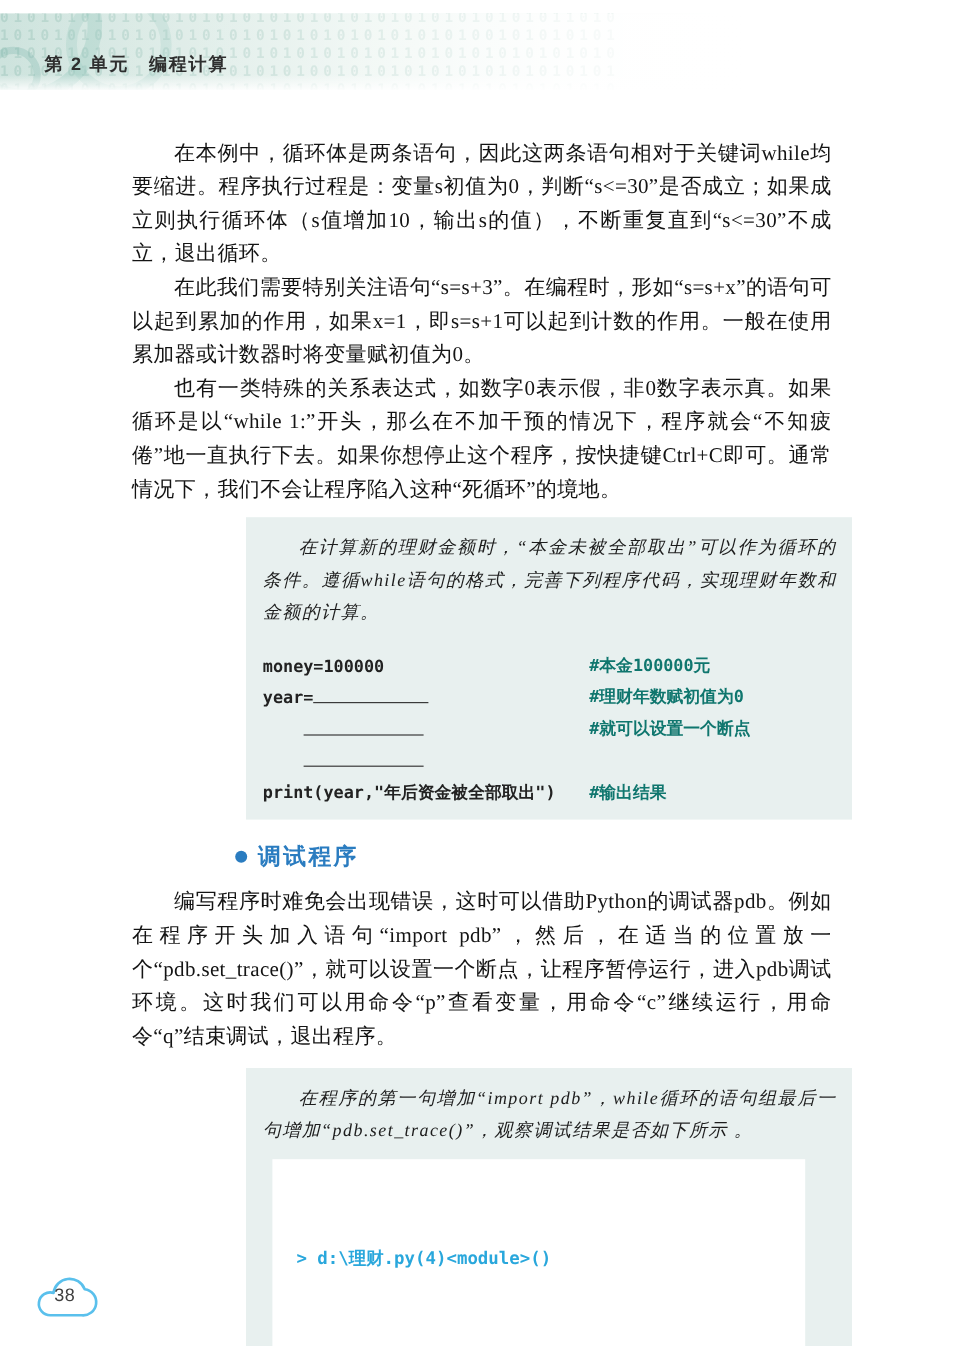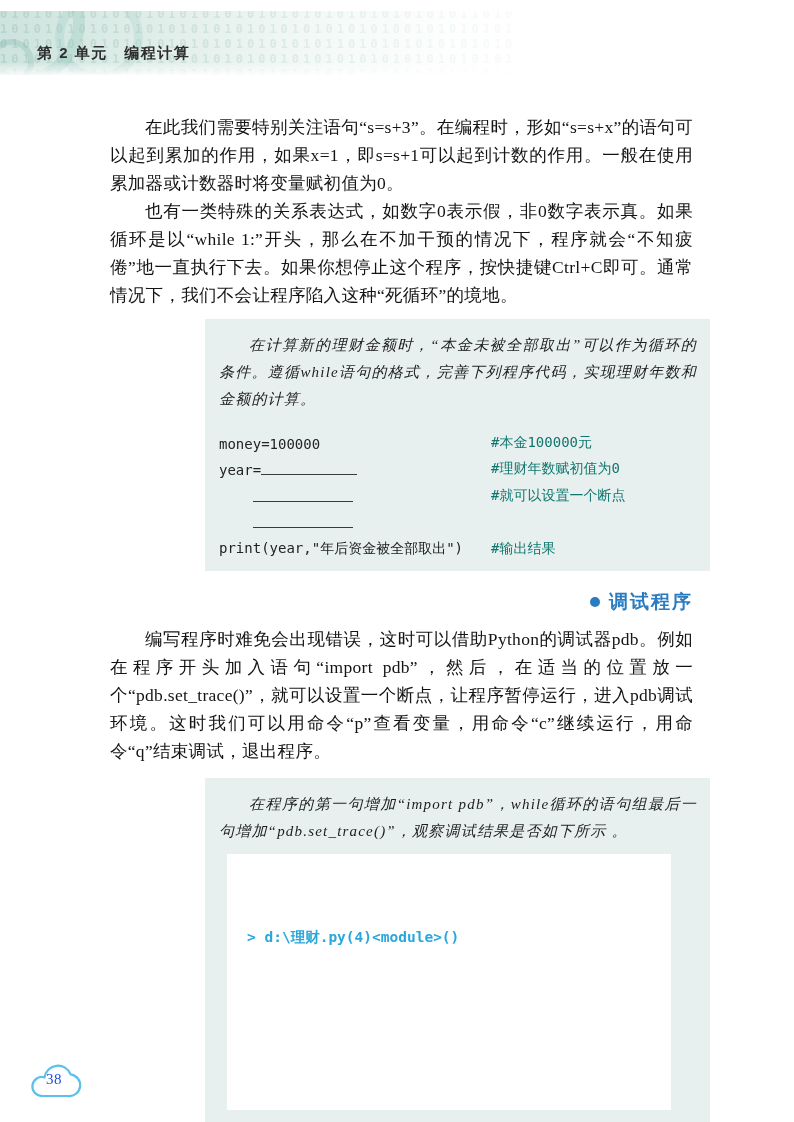--- a/index.html
+++ b/index.html
@@ -53,31 +53,31 @@
   .box1 { margin-top:10px; }
   .box2 { margin-top:13px; padding-bottom:15px; }
   .box-intro {
     font-style:italic; font-size:15px; line-height:27px; letter-spacing:1.2px;
     text-indent:2em; text-align:justify; color:#1d1d1d;
     padding:0 13px 0 14px;
   }
 
   
   .code-block { margin-top:12px; padding-left:14px; font-family:"DejaVu Sans Mono",monospace; }
-  .code-row { display:flex; align-items:flex-end; height:26.5px; }
+  .code-row { display:flex; align-items:flex-end; height:26.5px;font-weight:bold; }
   .code-cell { width:272px; font-size:14px; color:#222; white-space:pre; }
   .comment-cell { flex:1; font-size:14px; color:#0f766e; white-space:pre; }
   .blank { display:inline-block; width:96px; height:13px; border-bottom:1.4px solid #3a3a3a; }
   .blank-indent { margin-left:34px; width:100px; }
 
   
   .section-head {
     display:flex; align-items:center; margin:18px 0 0 86px;
     font-family:"Liberation Sans","DejaVu Sans",sans-serif;
-    font-size:19px; font-weight:bold; color:#2a7cc0; letter-spacing:2px;justify-content:flex-end;
+    font-size:19px; font-weight:bold; color:#2a7cc0; letter-spacing:2px;
   }
   .bullet {
     width:10px; height:10px; border-radius:50%; background:#2a7cc0;
     margin-right:9px; flex:0 0 auto;
   }
   .par-after-head { margin-top:10px; }
 
   
   .terminal {
     margin:9px 0 0 22px; width:444px; background:#ffffff;
@@ -85,40 +85,41 @@
     font-family:"DejaVu Sans Mono",monospace; font-size:14.5px; font-weight:bold;
     line-height:29px; white-space:pre;
   }
   .cyan { color:#29a7dc; }
 
   
   .page-cloud { position:absolute; left:25px; top:1049px; width:58px; height:44px; }
   .page-cloud svg { position:absolute; left:0; top:0; }
   .page-cloud .pn {
     position:absolute; left:0; top:11px; width:58px; text-align:center;
-    font-family:Liberation Serif, serif;
-    font-size:15px; color:#1d4ed8; letter-spacing:0.5px;
+    font-family:Liberation Sans, sans-serif;
+    font-size:15px; color:#404040; letter-spacing:0.5px;
   }
 </style>
 </head>
 <body>
 
 <div class="page">
 
   <header class="band">
     <div class="band-pattern">010101010101010101010101010101010101010101101010101010101010101010101010101010101001010101010101010101010101010101010101011010101010101010101010101010101010101010010101010101010101010101010101010101010110101010101010101010101010101010101010</div>
     <div class="band-circle c1"></div>
     <div class="band-circle c2"></div>
     <div class="band-circle c3"></div>
     <div class="band-fade"></div>
     <div class="band-title">第 2 单元　编程计算</div>
   </header>
 
   <main class="content">
 
+    <p class="body-par">在本例中，循环体是两条语句，因此这两条语句相对于关键词while均要缩进。程序执行过程是：变量s初值为0，判断“s&lt;=30”是否成立；如果成立则执行循环体（s值增加10，输出s的值），不断重复直到“s&lt;=30”不成立，退出循环。</p>
     <p class="body-par">在此我们需要特别关注语句“s=s+3”。在编程时，形如“s=s+x”的语句可以起到累加的作用，如果x=1，即s=s+1可以起到计数的作用。一般在使用累加器或计数器时将变量赋初值为0。</p>
     <p class="body-par">也有一类特殊的关系表达式，如数字0表示假，非0数字表示真。如果循环是以“while 1:”开头，那么在不加干预的情况下，程序就会“不知疲倦”地一直执行下去。如果你想停止这个程序，按快捷键Ctrl+C即可。通常情况下，我们不会让程序陷入这种“死循环”的境地。</p>
 
     <section class="activity-box box1">
       <p class="box-intro">在计算新的理财金额时，“本金未被全部取出”可以作为循环的条件。遵循while语句的格式，完善下列程序代码，实现理财年数和金额的计算。</p>
       <div class="code-block">
         <div class="code-row">
           <span class="code-cell">money=100000</span>
           <span class="comment-cell">#本金100000元</span>
         </div>

